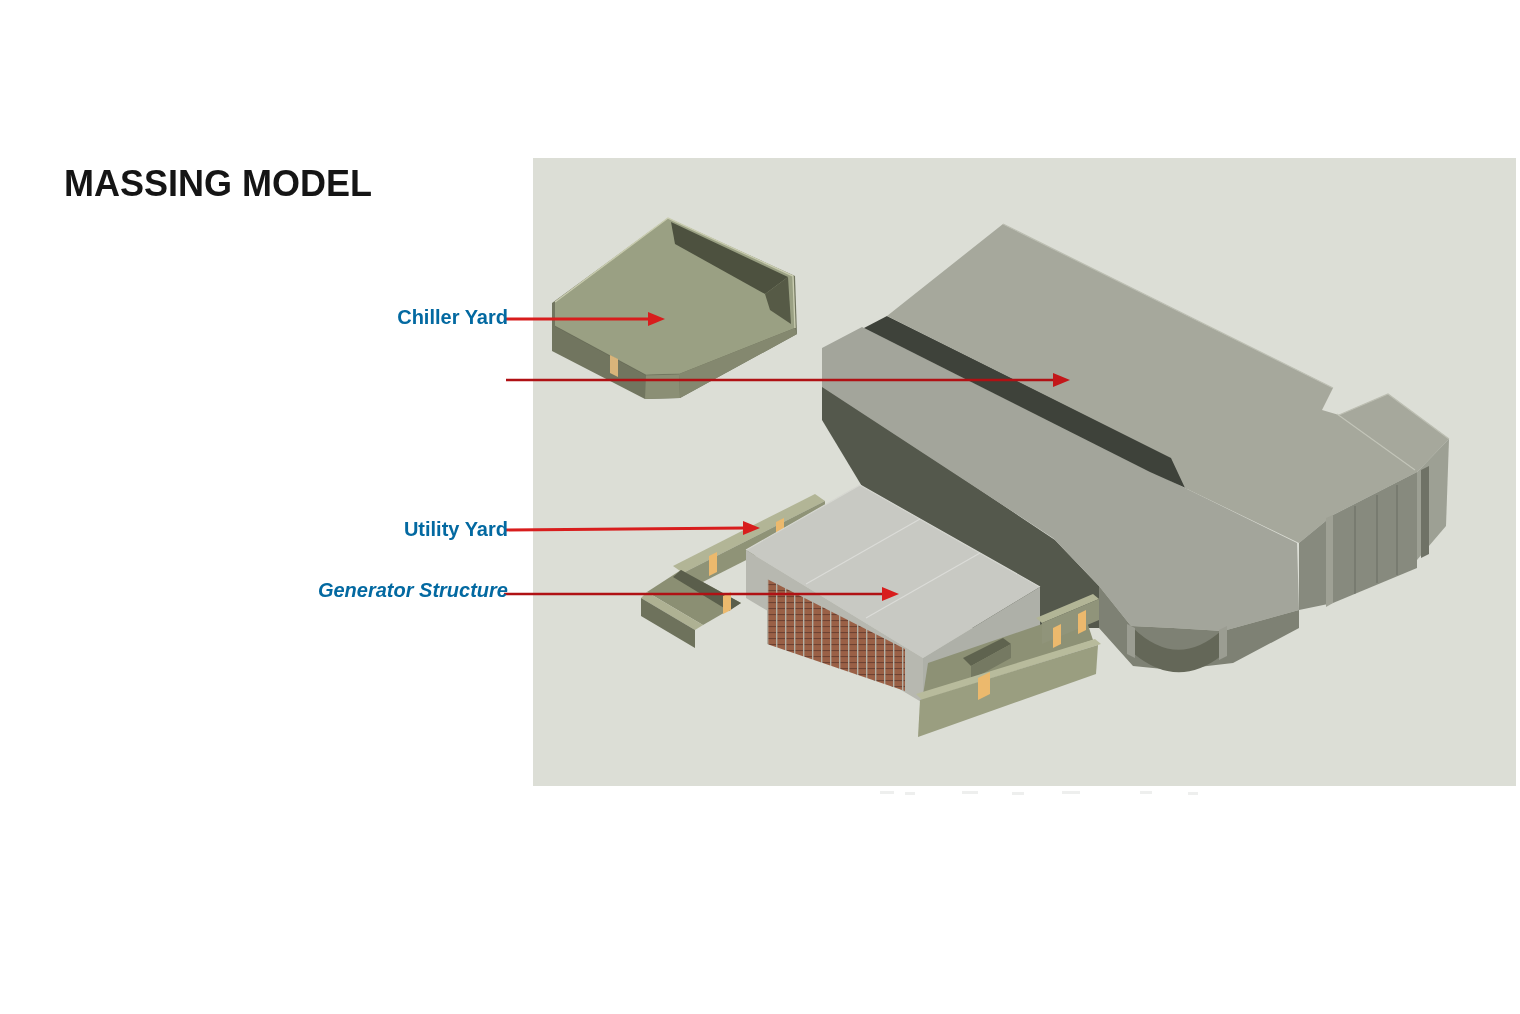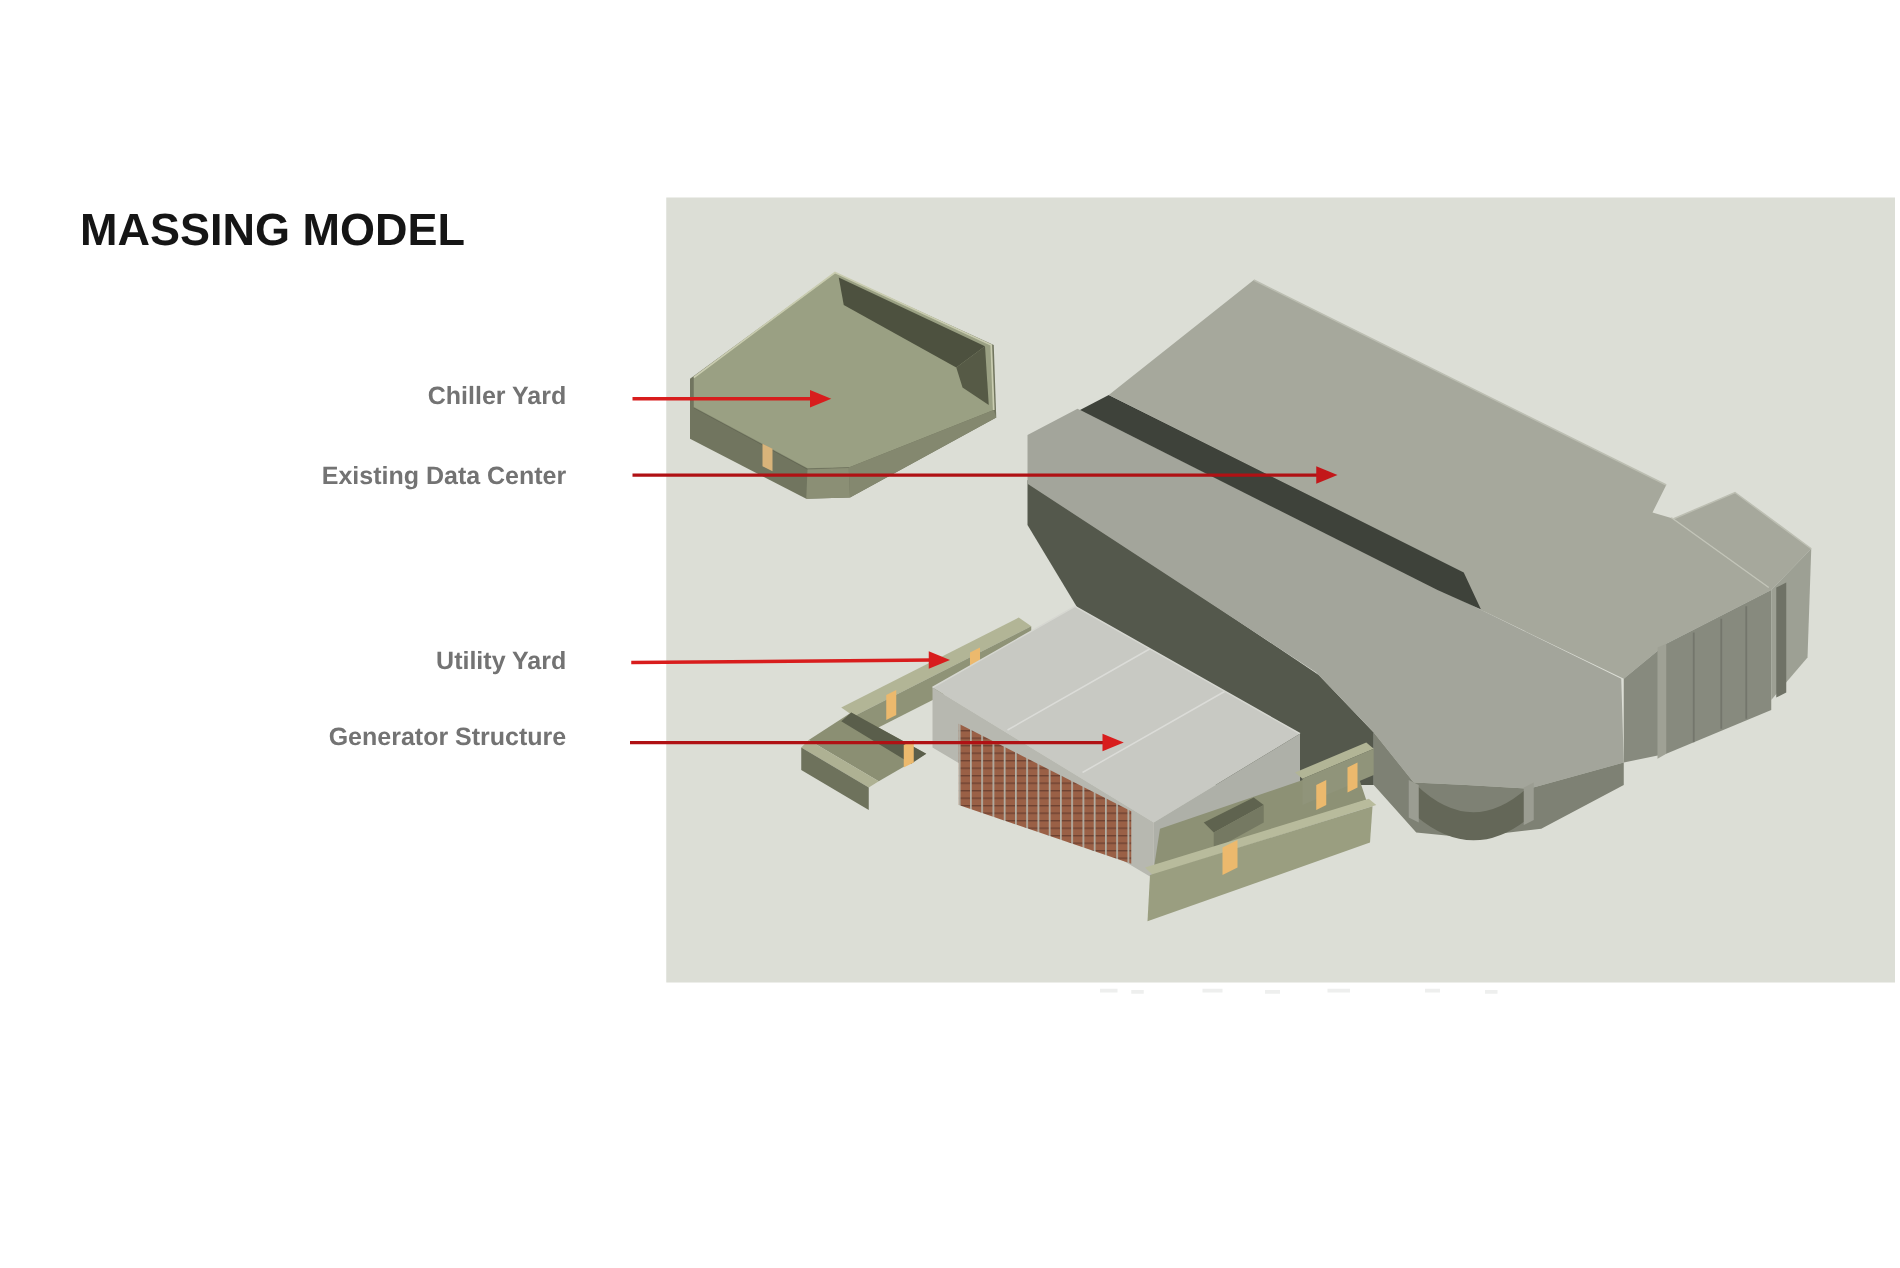--- a/index.html
+++ b/index.html
@@ -6,27 +6,27 @@
   body{
     width:1520px;height:1014px;position:relative;overflow:hidden;
     background:#ffffff;
     font-family:"Liberation Sans","DejaVu Sans",sans-serif;
   }
   .page-title{
     position:absolute;left:64px;top:163px;width:460px;
     font-size:36px;font-weight:bold;color:#151515;letter-spacing:0px;
   }
   .label-block{
-    position:absolute;right:1067px; 
-    text-align:center;color:#737373;font-weight:bold;font-size:20px;white-space:nowrap;
+    position:absolute;right:1012px; 
+    text-align:center;color:#0369a1;font-weight:bold;font-size:20px;white-space:nowrap;
   }
   #lbl-chiller{top:306px;}
   #lbl-edc{top:366px;line-height:31px;}
   #lbl-utility{top:518px;}
-  #lbl-generator{top:579px;}
+  #lbl-generator{top:579px;font-style:italic;}
   svg{position:absolute;left:0;top:0;}
 </style>
 </head>
 <body>
 
 <svg width="1520" height="1014" viewBox="0 0 1520 1014">
   <defs>
     <pattern id="louverPat" width="9" height="6" patternUnits="userSpaceOnUse">
       <rect width="9" height="6" fill="#9a6046"></rect>
       <path d="M0 0.5 H9" stroke="#6e4232" stroke-width="1.2"></path>
@@ -143,21 +143,20 @@
   </g>
 </svg>
 
 <div class="page-title">MASSING MODEL</div>
 
 <div class="label-block" id="lbl-chiller">
   <span>Chiller Yard</span>
 </div>
 
 <div class="label-block" id="lbl-edc">
-  <div>Existing Data Center</div>
 </div>
 
 <div class="label-block" id="lbl-utility">
   <span>Utility Yard</span>
 </div>
 
 <div class="label-block" id="lbl-generator">
   <span>Generator Structure</span>
 </div>
 

